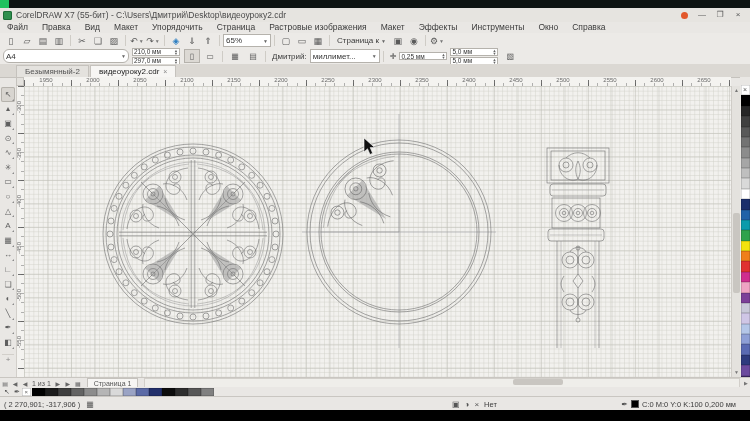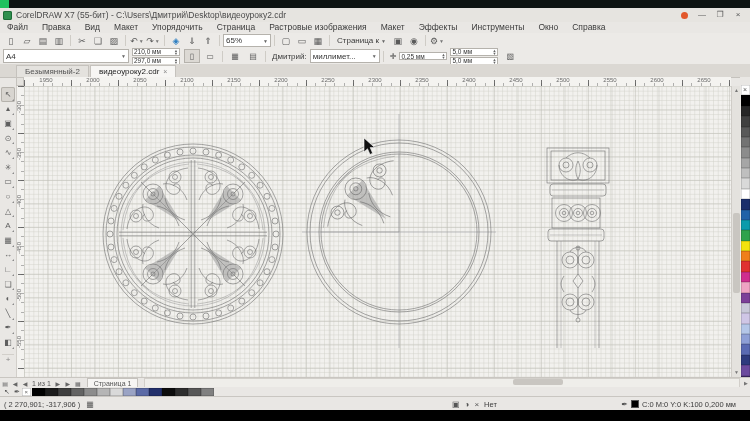--- a/index.html
+++ b/index.html
@@ -32,21 +32,21 @@
   .tsep{width:1px;height:11px;background:#cfccc6;margin:0 3px;}
   .combo{display:flex;align-items:center;background:#fff;border:1px solid #b5b2ac;height:11px;
          font-size:8px;padding:0 2px;color:#333;}
   .combo .carr{margin-left:4px;font-size:5px;color:#666;}
   #zoom-combo{width:42px;justify-content:space-between;}
   .snap{display:flex;align-items:center;font-size:8px;color:#3b3b3b;padding:0 4px;}
   .snap .carr{font-size:5px;margin-left:2px;color:#666;}
   
   #propbar{position:absolute;left:0;top:48px;width:750px;height:16px;background:#eceae7;
            border-bottom:1px solid #cfccc7;display:flex;align-items:center;font-size:8px;padding-left:3px;}
-  #pagesize-combo{width:120px;height:12px;justify-content:space-between;}
+  #pagesize-combo{width:120px;height:12px;justify-content:space-between;border-radius:6px;}
   .spin{display:flex;align-items:center;background:#fff;border:1px solid #b5b2ac;height:6px;
         font-size:6.5px;padding:0 1px;color:#333;width:44px;justify-content:space-between;}
   .spincol{display:flex;flex-direction:column;gap:1px;margin:0 3px;}
   .spin .arr{display:flex;flex-direction:column;font-size:4px;line-height:3px;color:#666;}
   .pb-ic{width:14px;height:12px;border:1px solid transparent;display:flex;align-items:center;
          justify-content:center;font-size:8px;color:#5a5a5a;margin:0 1px;}
   .pb-ic.pressed{background:#dcd9d4;border-color:#b5b2ac;}
   .pb-label{margin:0 3px;color:#3b3b3b;}
   #units-combo{width:64px;height:12px;justify-content:space-between;}
   

